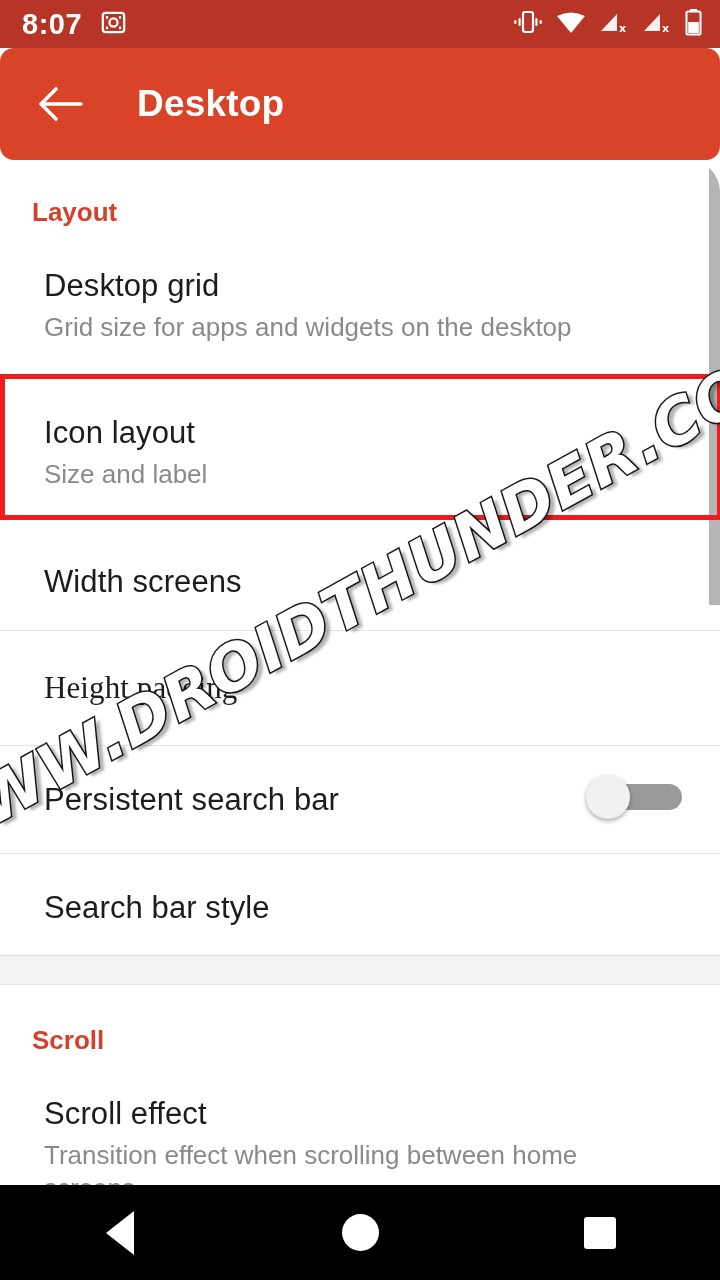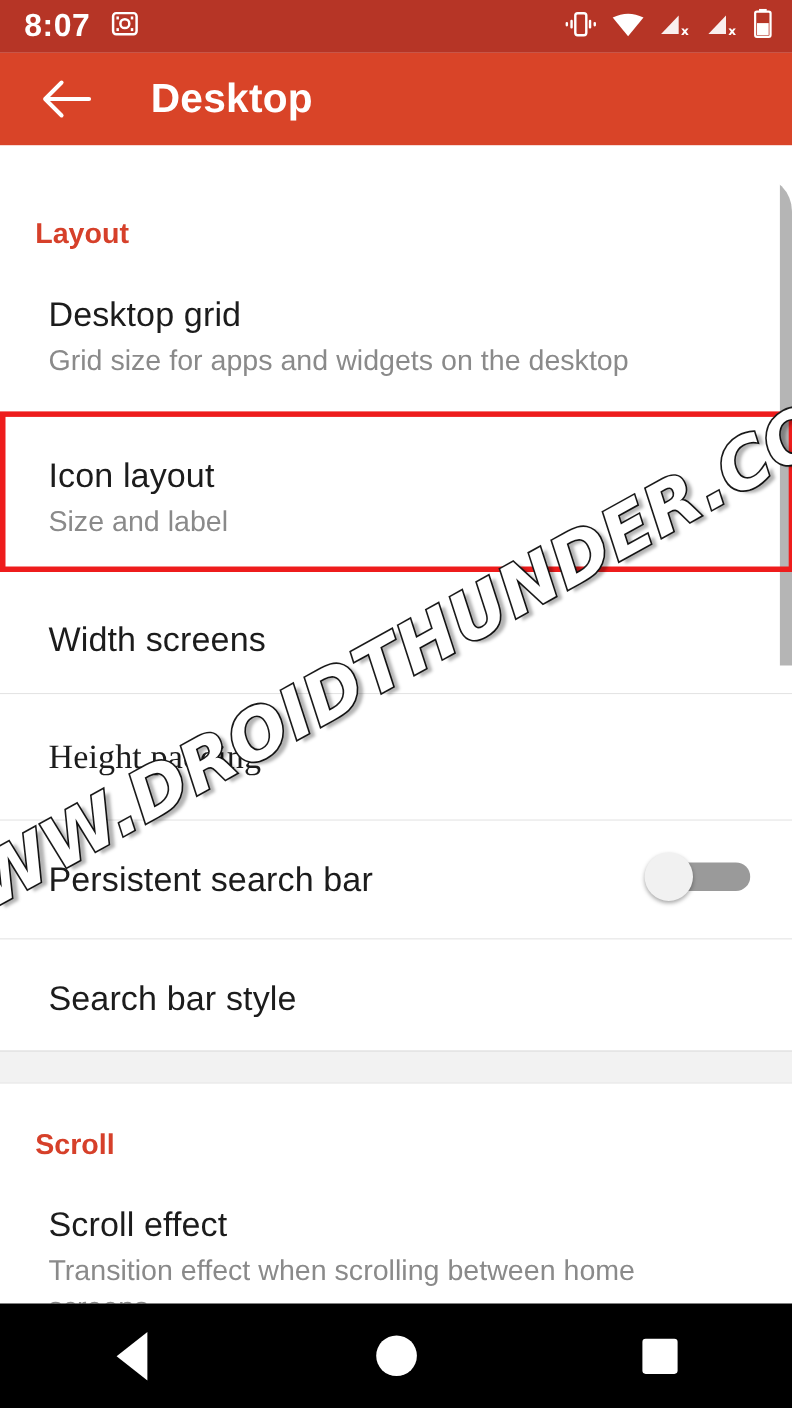--- a/index.html
+++ b/index.html
@@ -31,24 +31,25 @@
   }
   .status-right {
     margin-left:auto;
     display:flex; align-items:center; gap:13px;
   }
   .sb-icon { display:block; }
 
   
   .toolbar {
     position:absolute; top:48px; left:0;
-    width:720px; height:84px;
+    width:720px; height:112px;
     background:#d94428;
     display:flex; align-items:center;
     padding-left:34px;
+    border-radius:14px;
   }
   .back-btn {
     width:52px; height:52px;
     display:flex; align-items:center; justify-content:center;
     cursor:pointer; flex:none;
   }
   .toolbar-title {
     color:#ffffff;
     font-size:37px;
     font-weight:bold;

